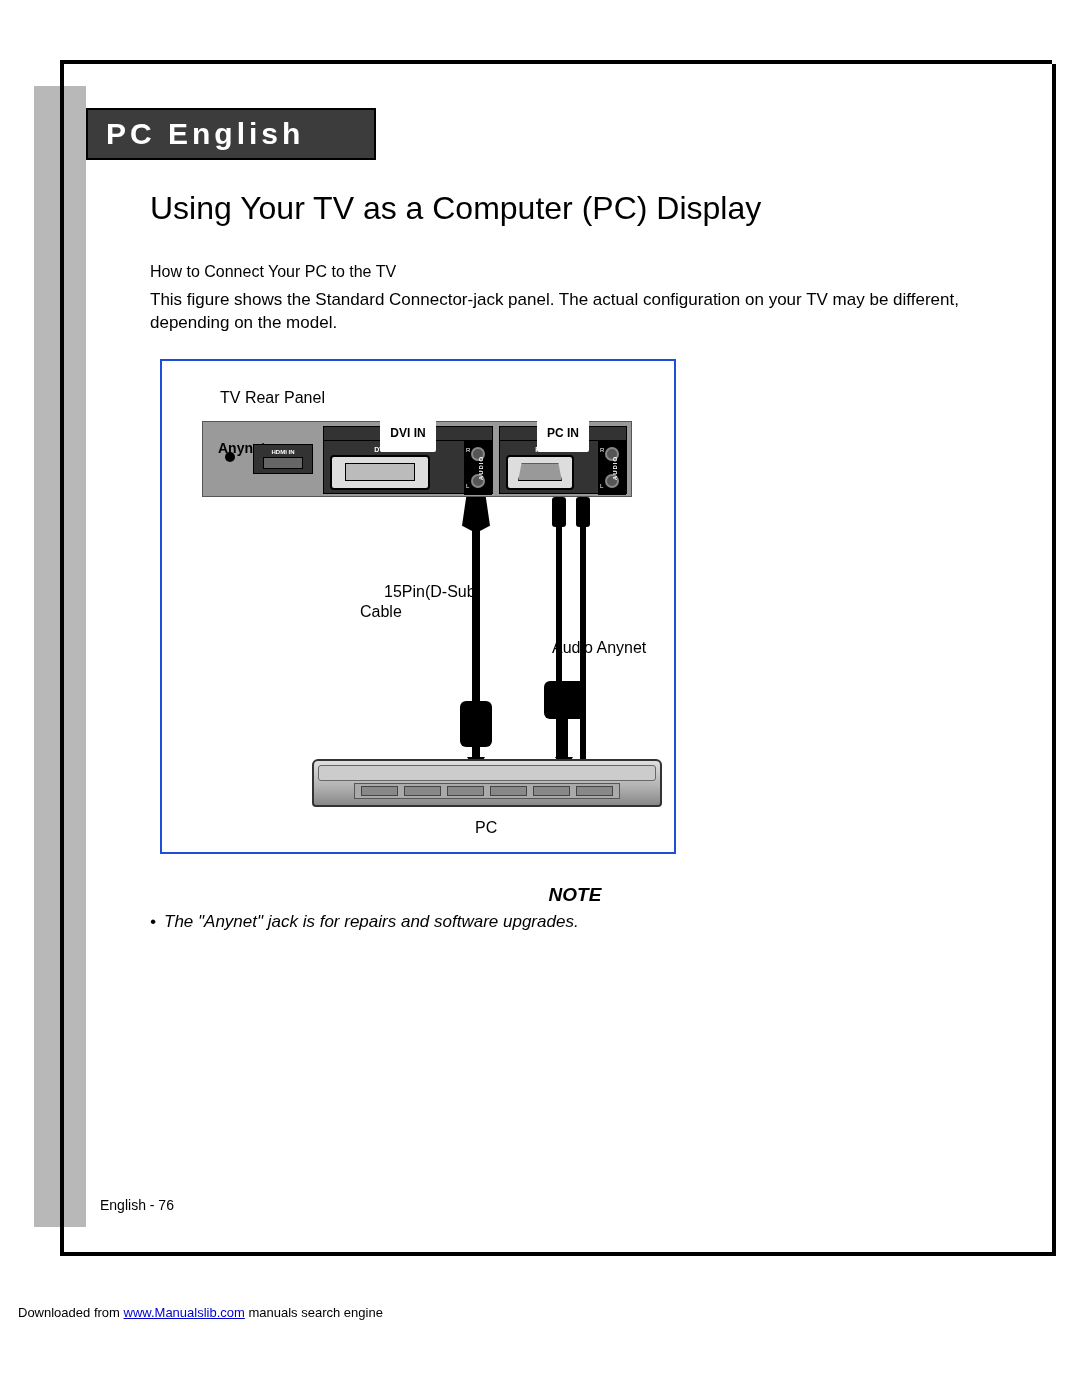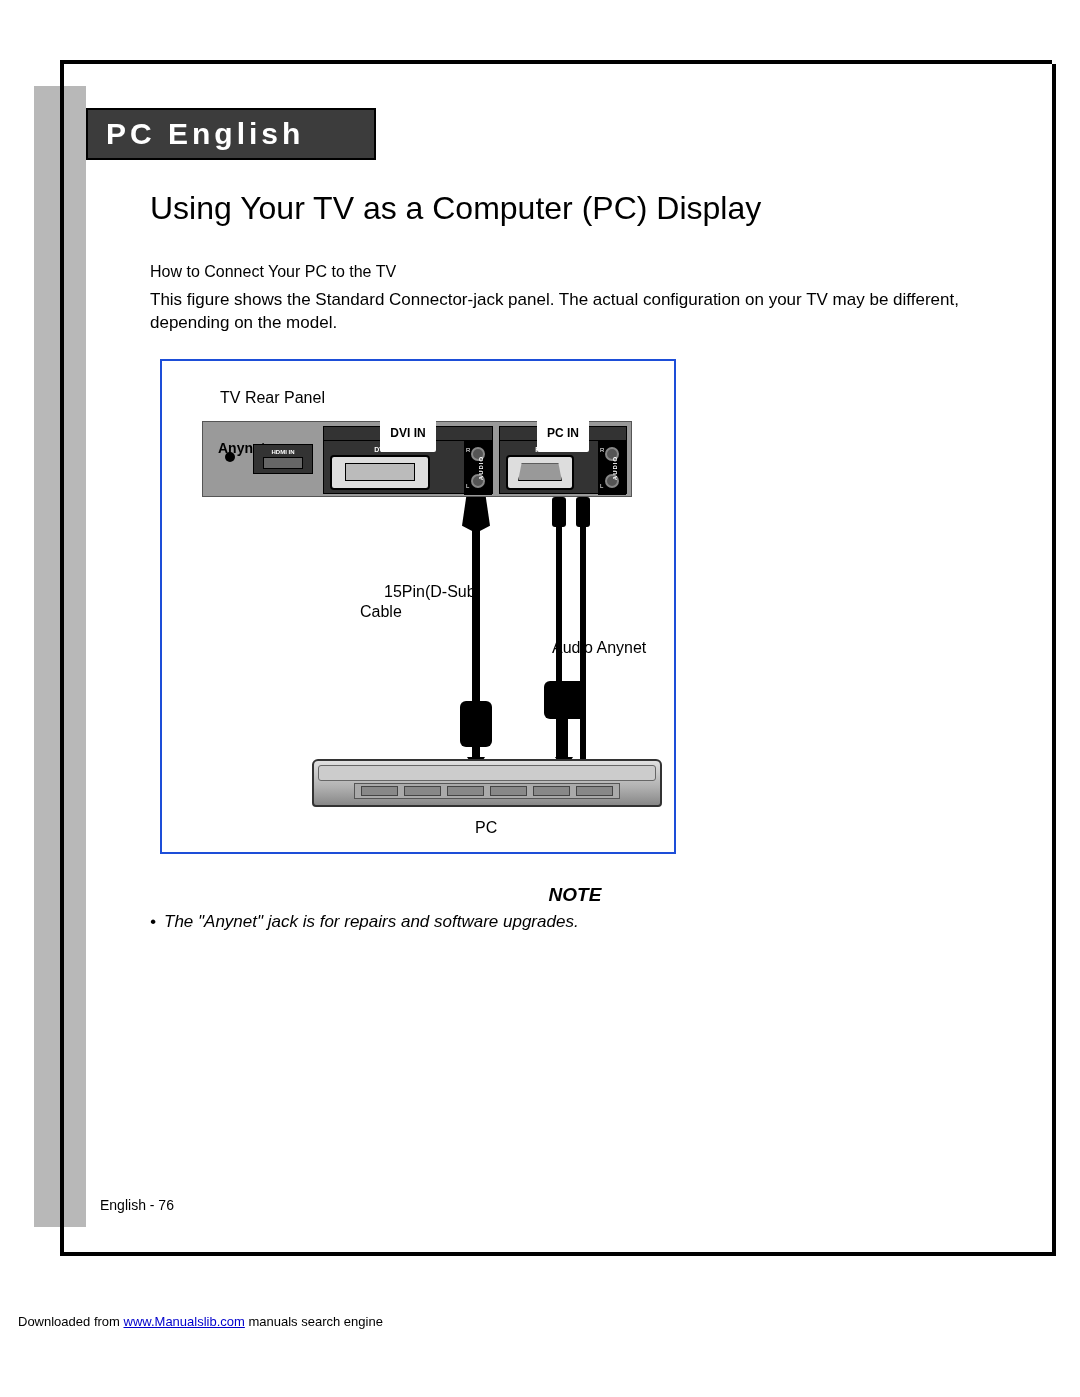--- a/index.html
+++ b/index.html
@@ -362,21 +362,21 @@
   }
   .page-num {
     position: absolute;
     left: 100px;
     bottom: 184px;
     font-size: 14px;
   }
   .footer {
     position: absolute;
     left: 18px;
-    bottom: 68px;
+    bottom: 77px;
     font-size: 13px;
   }
   .footer a { color: #0000cc; text-decoration: underline; }
 </style>
 </head>
 <body>
 
 <div class="left-gray-bar"></div>
 <div class="outer-frame"></div>
 

